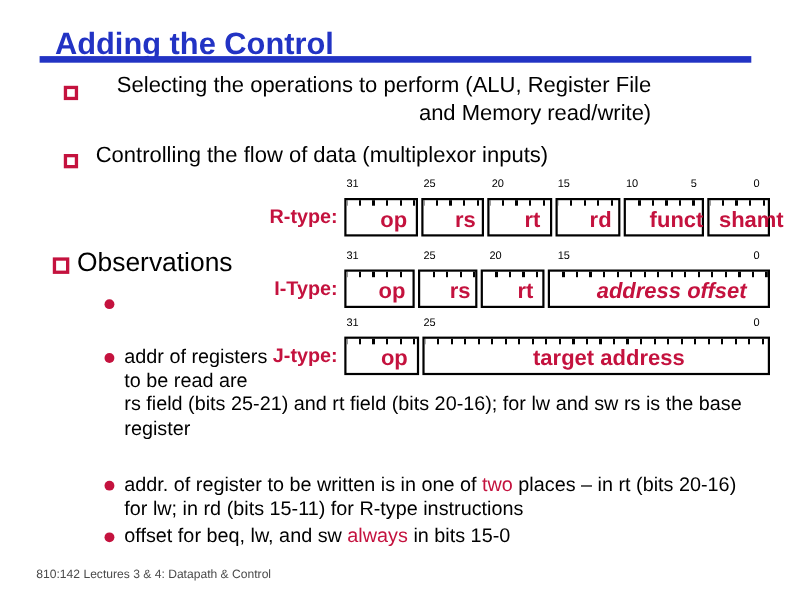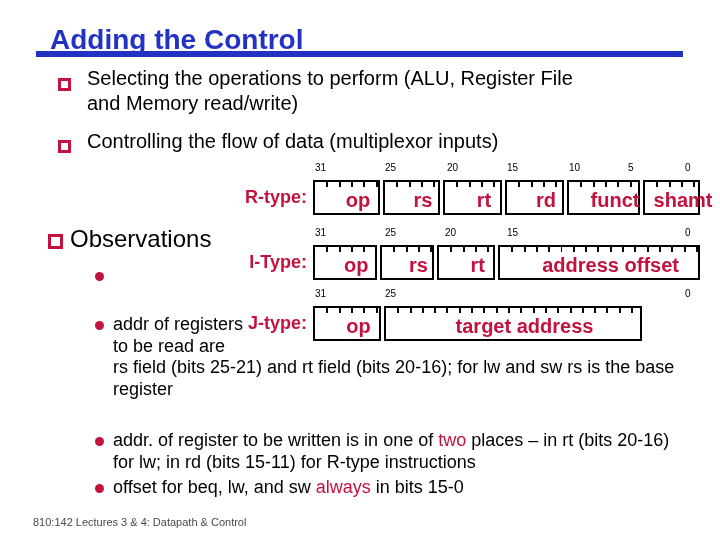--- a/index.html
+++ b/index.html
@@ -10,21 +10,21 @@
   }
   .title { position:absolute; left:50px; top:24px; font-size:28px; font-weight:bold; color:var(--blue); white-space:nowrap; }
   .title-rule { position:absolute; left:36px; top:51px; width:647px; height:6px; background:var(--blue); }
 
   .sq { position:absolute; width:7px; height:7px; border:3px solid var(--red); background:#fff; }
   #sq1 { left:58px; top:78px; }
   #sq2 { left:58px; top:140px; }
   #sqObs { left:48px; top:234px; width:9px; height:9px; }
 
   .bullet-text { position:absolute; left:87px; font-size:20px; line-height:25px; }
-  #b1 { top:66px; width:505px; }
+  #b1 { top:66px; width:505px;text-align:right; }
   #b2 { top:129px; white-space:nowrap; }
 
   #obsHeading { position:absolute; left:70px; top:225px; font-size:24px; }
 
   .obs-item { position:absolute; left:95px; font-size:18px; line-height:21.5px; }
   .obs-item .dot { position:absolute; left:0; top:7px; width:9px; height:9px; border-radius:50%; background:var(--red); }
   .obs-item .lines { margin-left:18px; }
   .obs-item .line { white-space:nowrap; }
   #obs1 { top:265px; }
   #obs2 { top:314px; }
@@ -111,37 +111,37 @@
   <div class="boxrow">
       <div class="cell" style="width: 67px;">
         <span class="flab">op</span>
       </div>
       <div class="cell" style="width: 57px;">
         <span class="flab">rs</span>
       </div>
       <div class="cell" style="width: 61px;">
         <span class="flab">rt</span>
       </div>
-      <div class="cell" style="width: 218px;">
+      <div class="cell" style="width: 218px; font-style: italic;">
         <span class="flab">address offset</span>
       </div>
     </div>
 </div>
 <div class="format" id="fmtJ">
   <div class="flabel">J-type:</div>
   <div class="bitnums">
       <span class="bitnum" style="left: 2px;">31</span>
       <span class="bitnum" style="left: 72px;">25</span>
       <span class="bitnum" style="left: 372px;">0</span>
     </div>
   <div class="boxrow">
       <div class="cell" style="width: 68px;">
         <span class="flab">op</span>
       </div>
-      <div class="cell" style="width: 258px;">
+      <div class="cell" style="width: 316px;">
         <span class="flab">target address</span>
       </div>
     </div>
 </div>
 
 <div class="obs-item" id="obs1">
   <span class="dot"></span>
 </div>
 <div class="obs-item" id="obs2">
   <span class="dot"></span>

